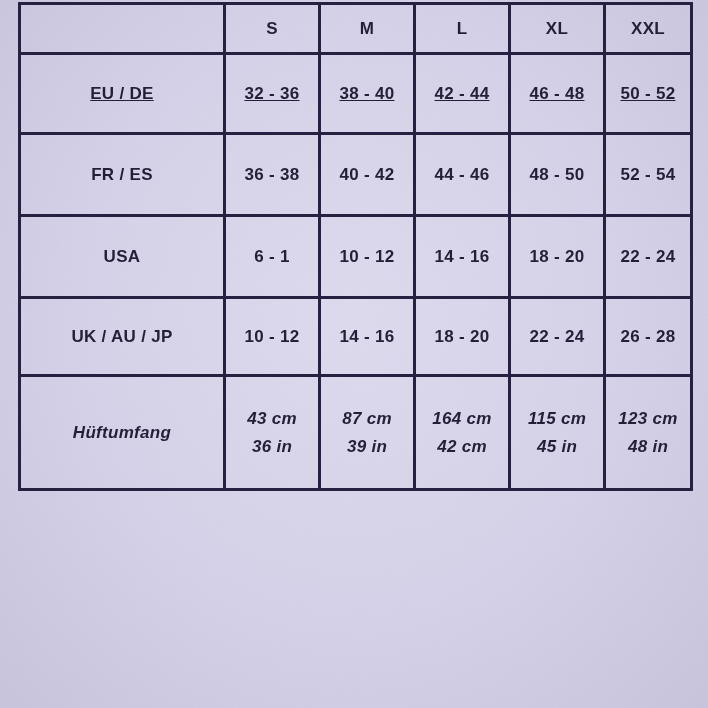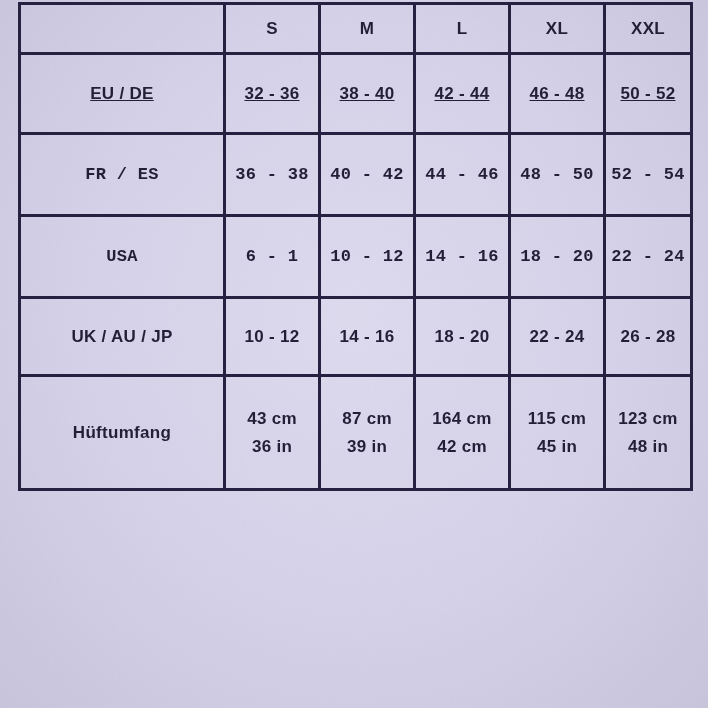--- a/index.html
+++ b/index.html
@@ -41,24 +41,24 @@
     border: 3px solid #262140;
     text-align: center;
     vertical-align: middle;
     font-weight: 700;
     font-size: 17px;
     letter-spacing: 0.3px;
     padding: 0;
   }
   tr.r-header  { height: 50px; }
   tr.r-std0    { height: 80px; text-decoration: underline; }
-  tr.r-std1    { height: 82px; font-family: Liberation Mono, monospace; }
+  tr.r-std1    { height: 82px; }
   tr.r-std2    { height: 78px; }
   tr.r-taille  { height: 137px; }
-  tr.r-hueft   { height: 114px; }
+  tr.r-hueft   { height: 114px; font-style: italic; }
   .cell-line { line-height: 28px; }
 </style>
 </head>
 <body>
 
 <div class="page">
 
   <table class="size-chart">
     <colgroup>
       <col style="width:205px">

